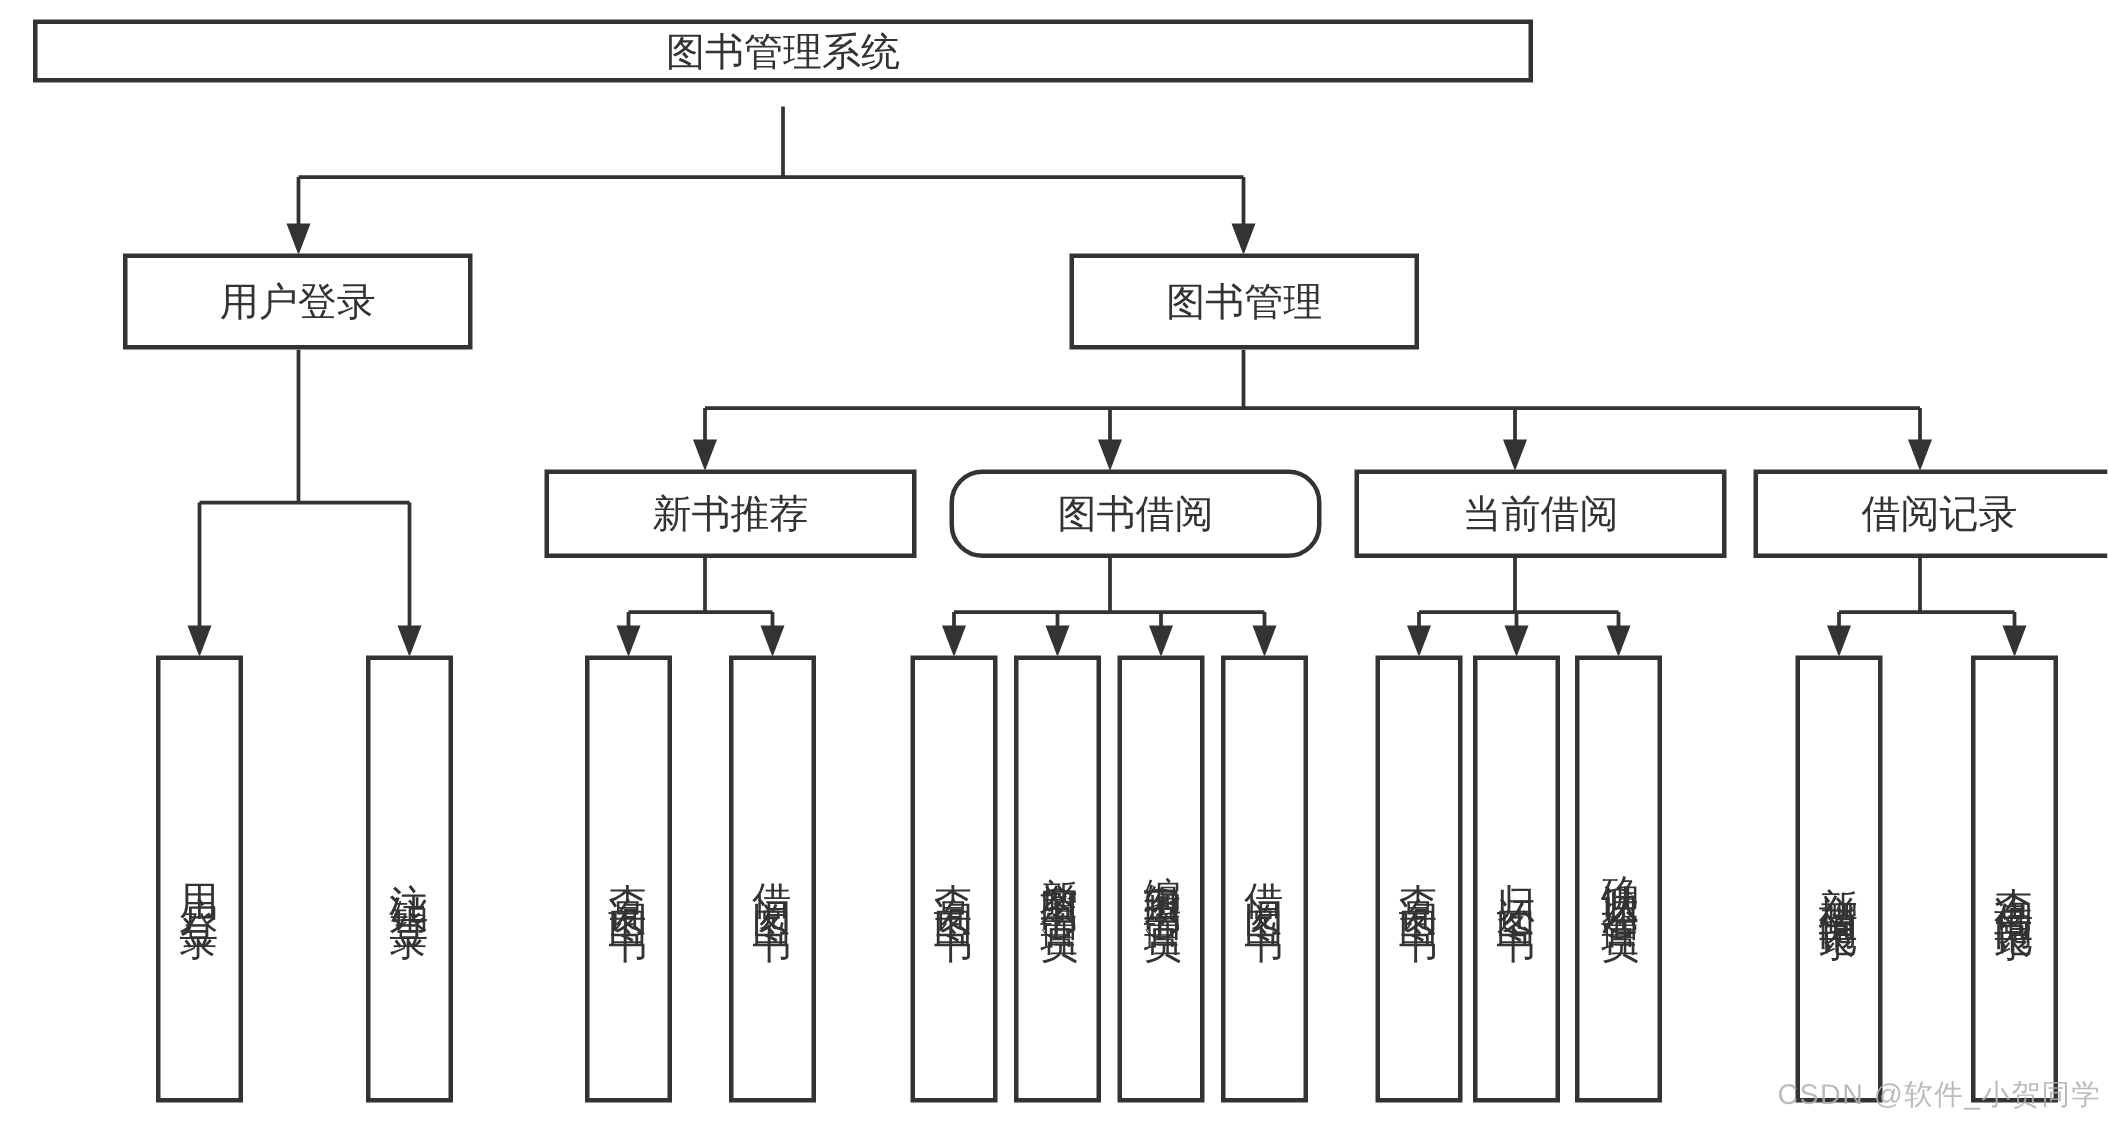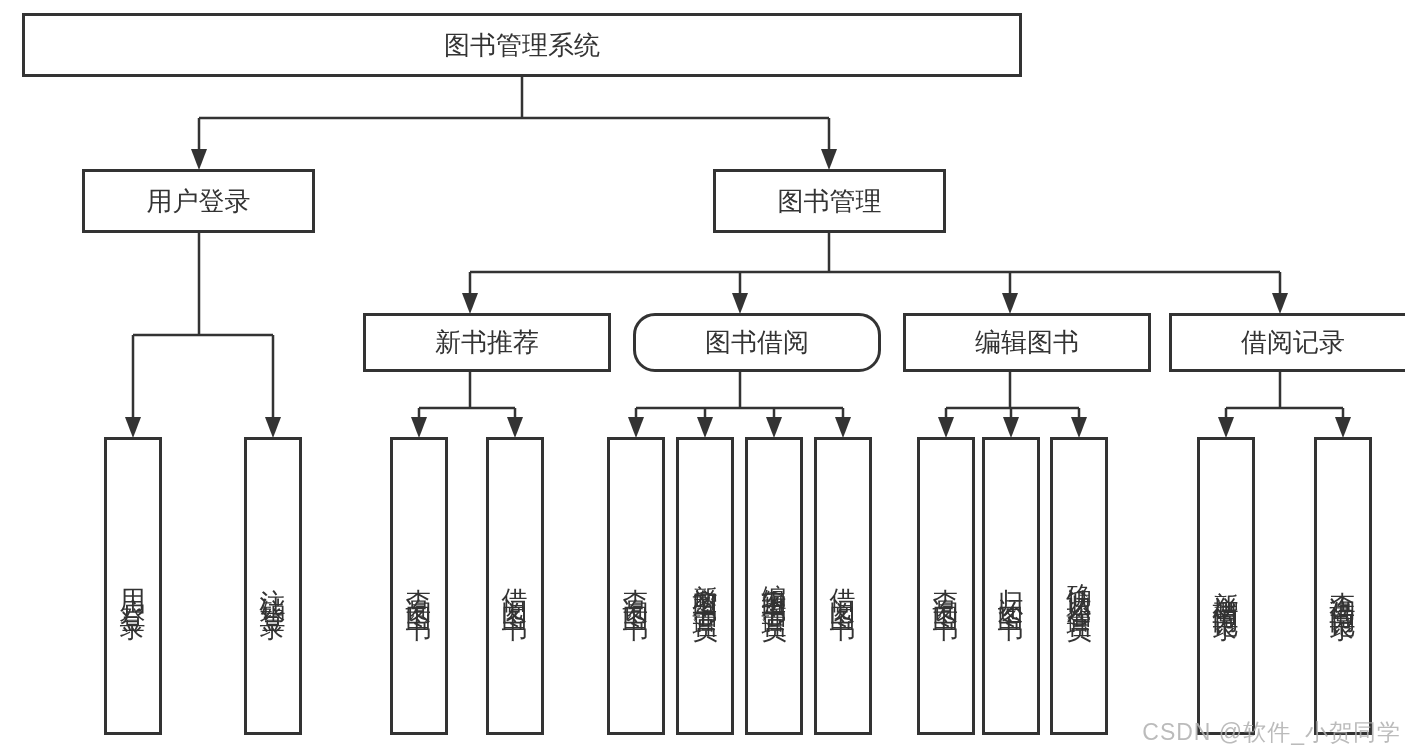--- a/index.html
+++ b/index.html
@@ -19,21 +19,21 @@
     box-sizing:border-box;
     border:3px solid #333333;
     background:#ffffff;
     display:flex;align-items:center;justify-content:center;
     font-size:26px;
     color:#333333;
     text-align:center;
     white-space:nowrap;
   }
   
-  .n-root{left:22px;top:13px;width:1000px;height:64px;}
+  .n-root{left:22px;top:13px;width:1000px;height:42px;}
   .n-userlogin{left:82px;top:169px;width:233px;height:64px;}
   .n-bookmgmt{left:713px;top:169px;width:233px;height:64px;}
   .n-l3{top:313px;width:248px;height:59px;}
   .n-newbook{left:363px;}
   .n-borrow{left:633px;border-radius:22px;}
   .n-current{left:903px;}
   .n-records{left:1149px;margin-left:20px;}
   
   .vnode{top:437px;width:58px;height:298px;}
   .vnode .vtext{writing-mode:vertical-rl;text-orientation:mixed;line-height:1;}
@@ -41,21 +41,21 @@
   .v6{letter-spacing:5px;}
   .v9{letter-spacing:5px;font-size:25px;}
   .g1a{left:104px;} .g1b{left:244px;}
   .g2a{left:390px;} .g2b{left:486px;}
   .g3a{left:607px;} .g3b{left:676px;} .g3c{left:745px;} .g3d{left:814px;}
   .g4a{left:917px;} .g4b{left:982px;} .g4c{left:1050px;}
   .g5a{left:1197px;} .g5b{left:1314px;}
   .watermark{
     position:absolute;
     right:4px;top:717px;
-    font-size:23px;
+    font-size:19px;
     color:#b0b0b0;
     opacity:.85;
     letter-spacing:1px;
     white-space:nowrap;
   }
 </style>
 </head>
 <body>
 
 <div class="stage">
@@ -107,21 +107,21 @@
     <span>图书管理</span>
   </div>
 
   <div class="node n-l3 n-newbook">
     <span>新书推荐</span>
   </div>
   <div class="node n-l3 n-borrow">
     <span>图书借阅</span>
   </div>
   <div class="node n-l3 n-current">
-    <span>编辑图书</span>
+    <span>当前借阅</span>
   </div>
   <div class="node n-l3 n-records">
     <span>借阅记录</span>
   </div>
 
   <div class="node vnode g1a">
     <span class="vtext v4">用户登录</span>
   </div>
   <div class="node vnode g1b">
     <span class="vtext v4">注销登录</span>

